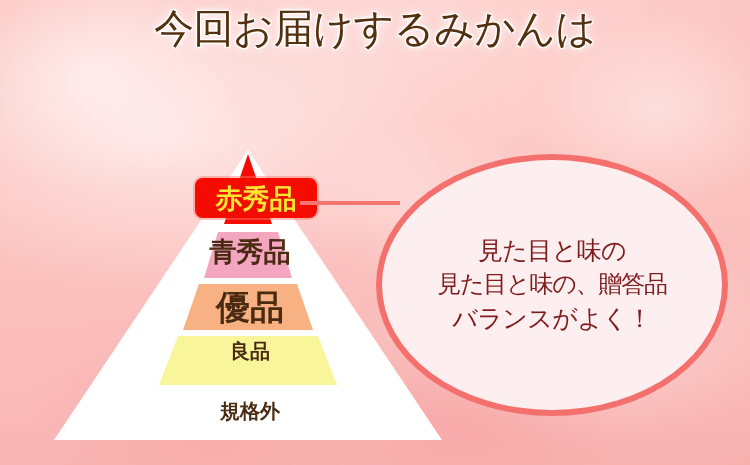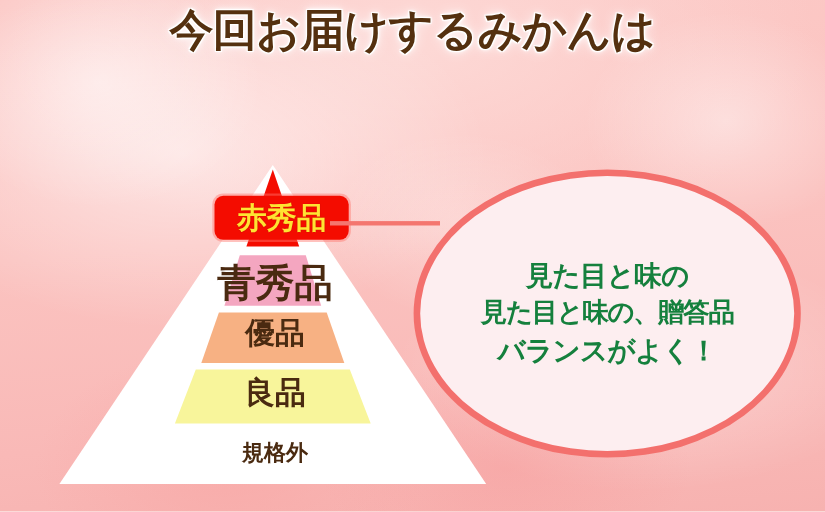--- a/index.html
+++ b/index.html
@@ -42,21 +42,21 @@
     position: absolute;
     left: 0;
     top: 8px;
     width: 750px;
     text-align: center;
     z-index: 40;
   }
   .hl-line {
     white-space: nowrap;
     line-height: 1.0;
-    font-weight: bold;
+    font-weight: normal;
     font-family: "DejaVu Serif", "Liberation Serif", serif;
   }
   #hl-line1 {
     font-size: 40px;
     letter-spacing: -0.5px;
     margin-bottom: 8px;
   }
   #hl-line2 {
     font-size: 40px;
     letter-spacing: -0.5px;
@@ -93,23 +93,23 @@
   .tier-label {
     position: absolute;
     width: 100%;
     text-align: center;
     font-weight: bold;
     color: #4a2a10;
     font-family: "DejaVu Sans", "Liberation Sans", sans-serif;
     pointer-events: none;
     white-space: nowrap;
   }
-  #lbl-seishu { top: 84px;  font-size: 35px; }
-  #lbl-yu     { top: 135px; font-size: 27px; }
-  #lbl-ryo    { top: 188px; font-size: 28px; }
+  #lbl-seishu { top: 84px;  font-size: 27px; }
+  #lbl-yu     { top: 135px; font-size: 34px; }
+  #lbl-ryo    { top: 188px; font-size: 20px; }
   #lbl-kikaku { top: 248px; font-size: 20px; }
 
   
   #badge-akashu {
     position: absolute;
     left: 155px;
     top: 28px;
     width: 122px;
     height: 40px;
     background: #f40c00;
@@ -152,22 +152,22 @@
     background: #fdeef0;
     border: 6px solid #f3706d;
     box-sizing: border-box;
     z-index: 30;
     display: flex;
     flex-direction: column;
     align-items: center;
     justify-content: center;
   }
   .bubble-line {
-    color: #15803d;
-    font-weight: bold;
+    color: #7f1d1d;
+    font-weight: normal;
     font-size: 25px;
     line-height: 1.38;
     white-space: nowrap;
     text-align: right;
     font-family: "DejaVu Sans", "Liberation Sans", sans-serif;
     letter-spacing: -0.6px;
   }
   #bline2, #bline3 { font-size: 24px; letter-spacing: -1.2px; }
 </style>
 </head>

